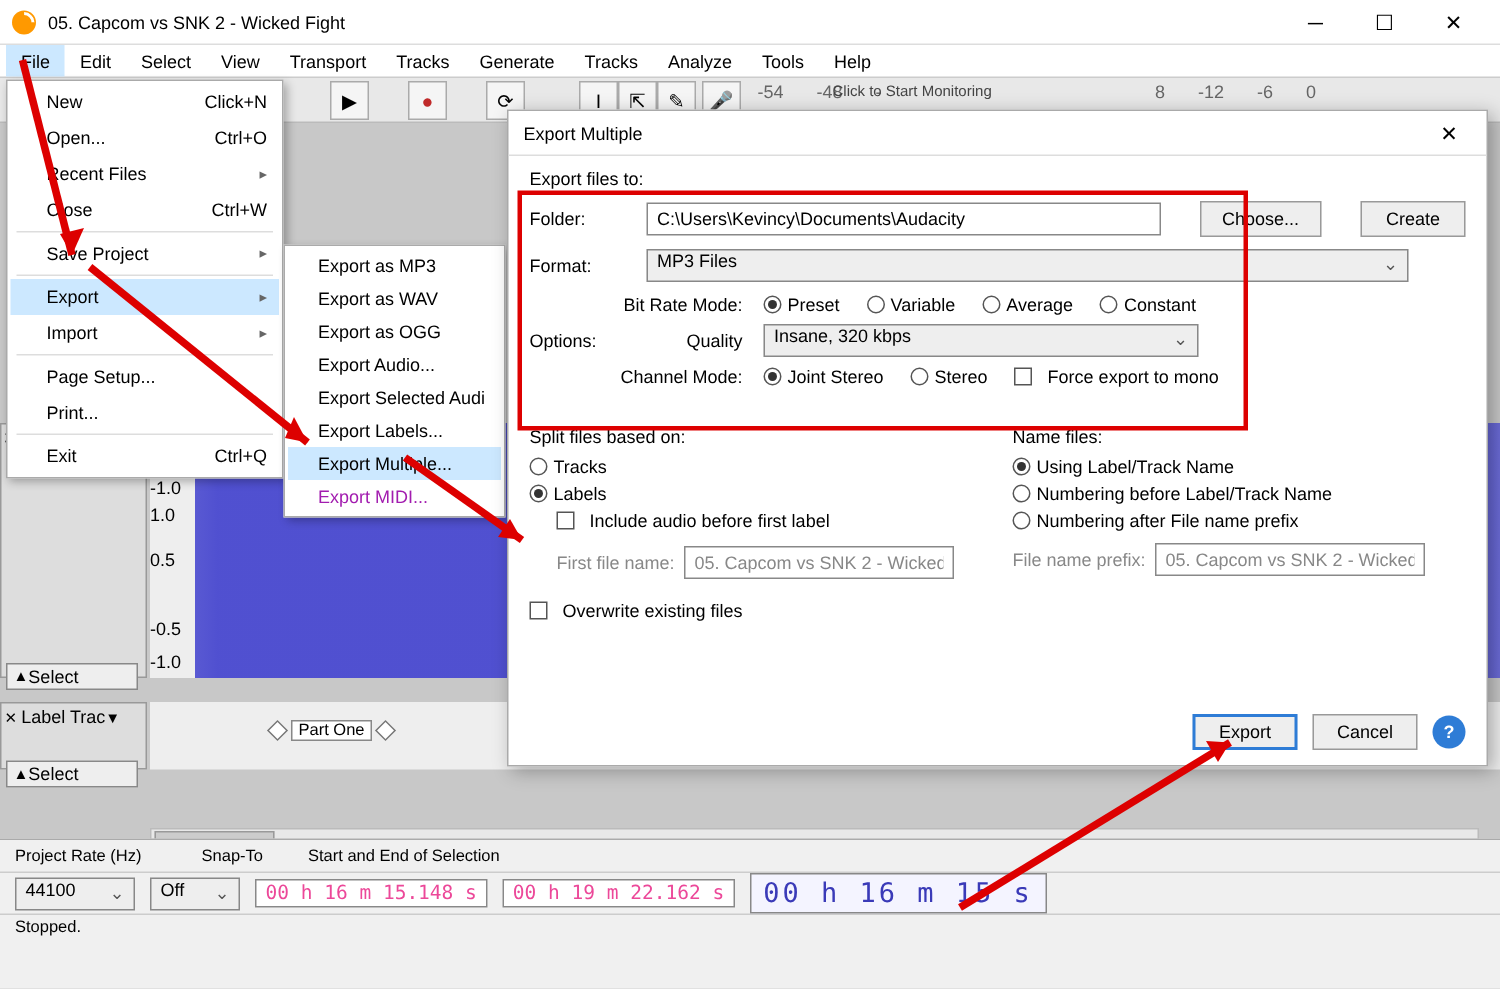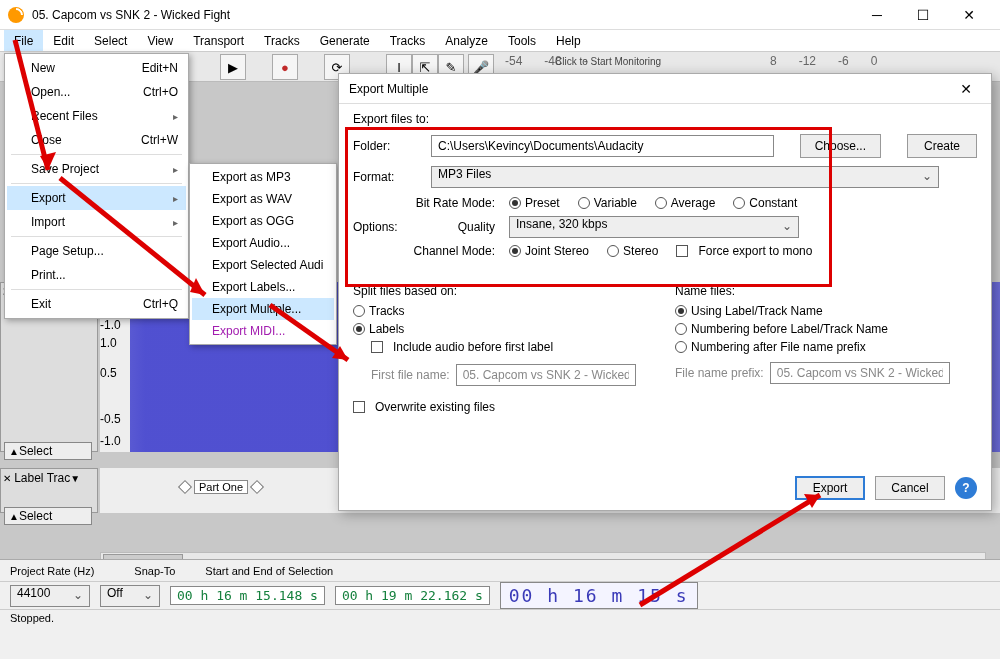--- a/index.html
+++ b/index.html
@@ -86,21 +86,21 @@
 .label-marker { position: absolute; left: 80px; top: 12px; display: flex; align-items: center; }
 .label-flag { width: 10px; height: 10px; background: #fff; border: 1px solid #777; transform: rotate(45deg); }
 .label-text { border: 1px solid #888; background: #fff; padding: 0 4px; margin-left: 4px; font-size: 11px; }
 
 .select-btn { position: absolute; left: 4px; width: 88px; height: 18px; border: 1px solid #888; background: #eee; font-size: 10px; display: flex; align-items: center; padding: 0 4px; }
 
 
 .bottom-area { position: absolute; left: 0; right: 0; bottom: 0; height: 100px; background: #f0f0f0; border-top: 1px solid #aaa; }
 .bottom-row { display: flex; align-items: center; height: 28px; padding: 0 10px; gap: 10px; border-bottom: 1px solid #ccc; }
 .bottom-row .lbl { font-size: 11px; }
-.bottom-sel { border: 1px solid #888; padding: 1px 6px; font-family: monospace; font-size: 13px; color: #15803d; background: #fff; }
+.bottom-sel { border: 1px solid #888; padding: 1px 6px; font-family: monospace; font-size: 13px; color: #ec4899; background: #fff; }
 .big-time { font-family: monospace; font-size: 18px; color: #3a3ab8; letter-spacing: 2px; border: 1px solid #888; padding: 2px 8px; background: #f4f4ff; }
 .status { height: 22px; padding: 2px 10px; font-size: 11px; }
 
 
 .arrow { position: absolute; z-index: 40; pointer-events: none; }
 .arrow svg line { stroke: #d00; stroke-width: 5; }
 .arrow svg polygon { fill: #d00; }
 
 .scrollbar-h { position: absolute; left: 100px; right: 14px; height: 14px; background: #e8e8e8; border: 1px solid #bbb; }
 .scrollbar-h .thumb { position: absolute; left: 2px; top: 1px; width: 80px; height: 10px; background: #ccc; border: 1px solid #999; }
@@ -185,21 +185,21 @@
   <div class="select-btn" style="top:425px">▲ <span>Select</span></div>
 
   <div class="scrollbar-h" style="top:470px">
       <div class="thumb"></div>
     </div>
 </div>
 
 <div class="file-menu">
   <div class="fm-item">
       <span>New</span>
-      <span>Edit+N</span>
+      <span>Click+N</span>
     </div>
   <div class="fm-item">
       <span>Open...</span>
       <span>Ctrl+O</span>
     </div>
   <div class="fm-item">
       <span>Recent Files</span>
       <span class="fm-arrow">▸</span>
     </div>
   <div class="fm-item">

